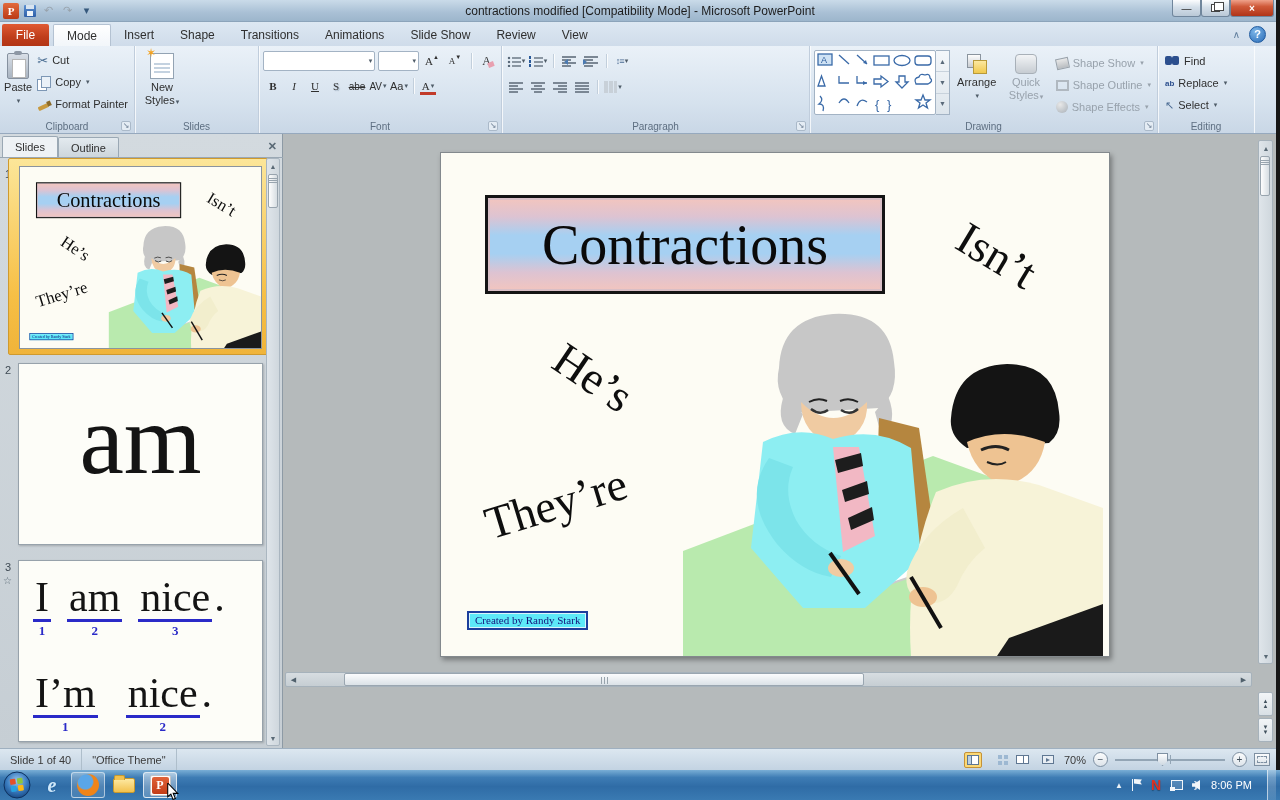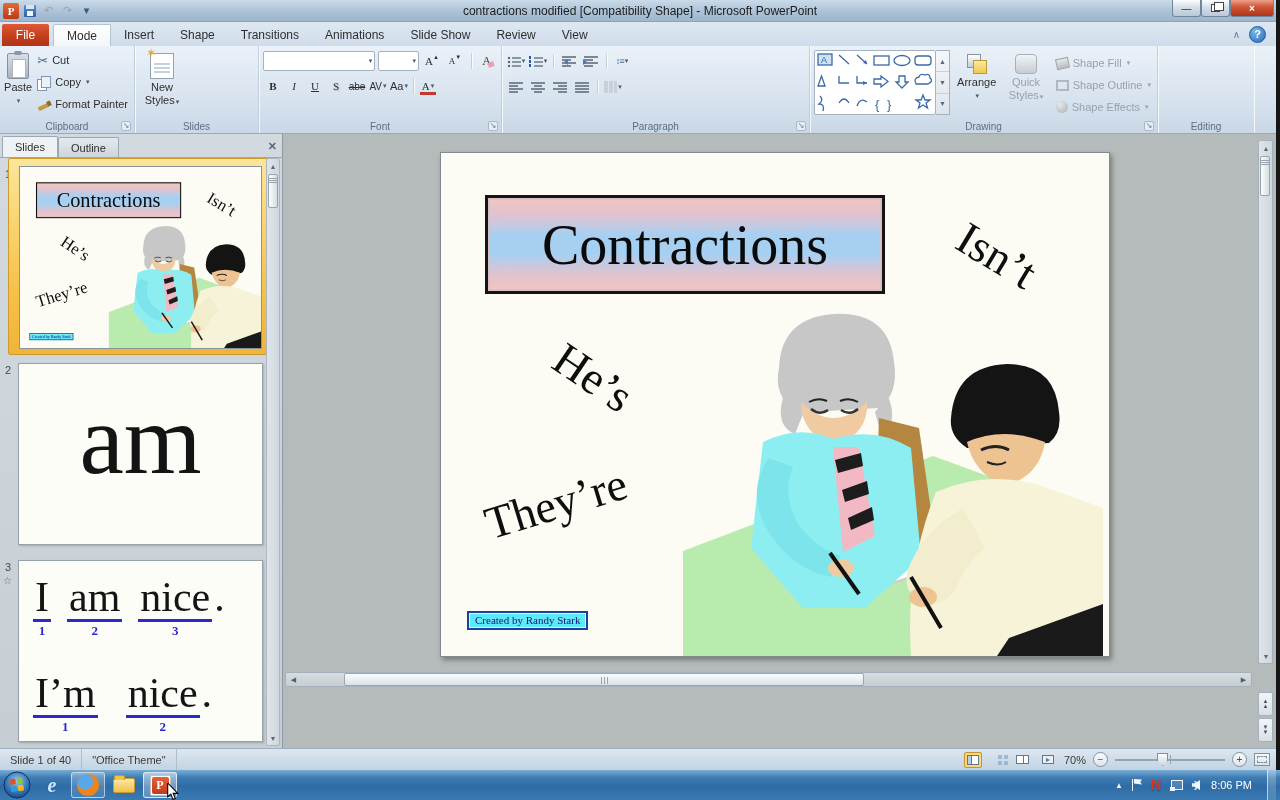--- a/index.html
+++ b/index.html
@@ -261,21 +261,21 @@
   <div class="titlebar">
     <div class="qat">
       <span class="ppt-logo">P</span>
       <span class="qbtn">
           <span class="floppy"></span>
         </span>
       <span class="qbtn dis">↶</span>
       <span class="qbtn dis">↷</span>
       <span class="qbtn">▾</span>
     </div>
-    <div class="title-text">contractions modified [Compatibility Shape]  -  Microsoft PowerPoint</div>
+    <div class="title-text">contractions modified [Compatibility Mode]  -  Microsoft PowerPoint</div>
     <div class="winbtns">
       <span class="wbtn">—</span>
       <span class="wbtn">
           <span class="restore-glyph"></span>
         </span>
       <span class="wbtn close">×</span>
     </div>
   </div>
 
   <div class="tabrow">
@@ -474,40 +474,56 @@
           <span class="dd">▾</span>
         </div>
         <div class="bigbtn dis">
           <span class="i-qs"></span>
           <span>Quick</span>
           <span><span>Styles</span><span class="dd">▾</span></span>
         </div>
         <div class="col" style="padding-top:2px">
           <div class="sbtn dis">
               <span class="i-fill"></span>
-              <span>Shape Fill</span>
+              <span>Shape Show</span>
               <span class="dd">▾</span>
             </div>
           <div class="sbtn dis">
               <span class="i-outl"></span>
               <span>Shape Outline</span>
               <span class="dd">▾</span>
             </div>
           <div class="sbtn dis">
               <span class="i-eff"></span>
               <span>Shape Effects</span>
               <span class="dd">▾</span>
             </div>
         </div>
       </div>
       <div class="glabel">Drawing</div>
       <span class="glaunch">↘</span>
     </div>
 
     <div class="rgroup" style="width:96px;border-right:none">
+      <div class="col" style="padding-top:1px">
+        <div class="sbtn">
+            <span class="i-find"></span>
+            <span>Find</span>
+          </div>
+        <div class="sbtn">
+            <span class="i-repl">ab</span>
+            <span>Replace</span>
+            <span class="dd">▾</span>
+          </div>
+        <div class="sbtn">
+            <span class="i-sel">↖</span>
+            <span>Select</span>
+            <span class="dd">▾</span>
+          </div>
+      </div>
       <div class="glabel">Editing</div>
     </div>
   </div>
 
   <div class="workarea">
 
     <div class="leftpanel">
       <div class="paneltabs">
         <div class="ptab active">Slides</div>
         <div class="ptab">Outline</div>

